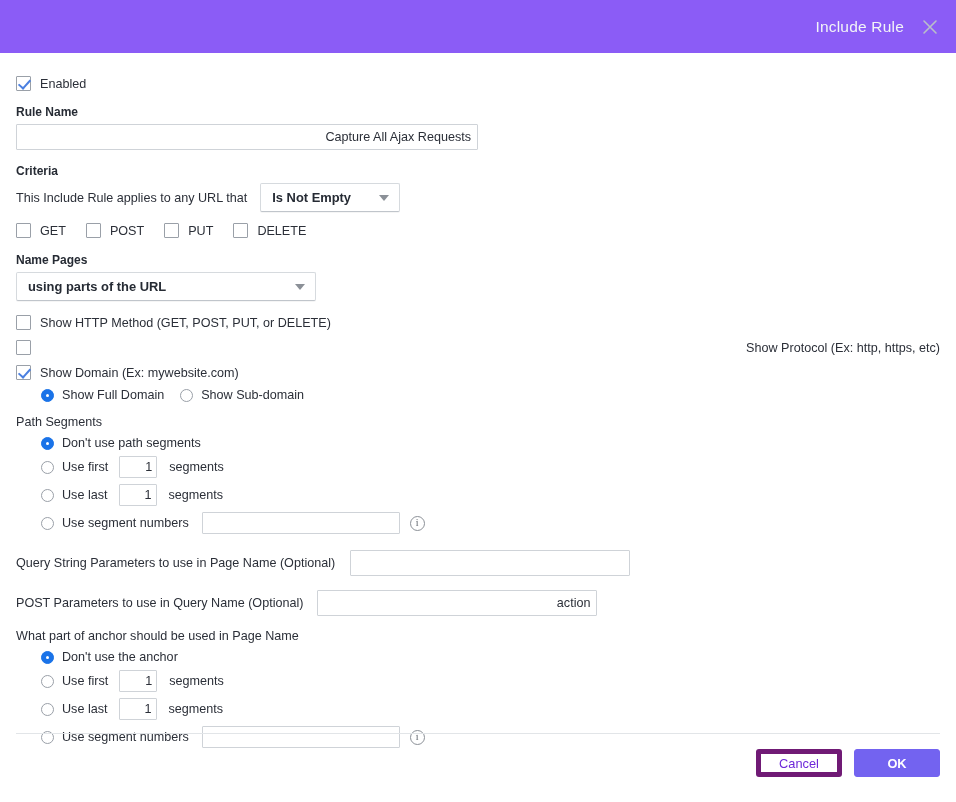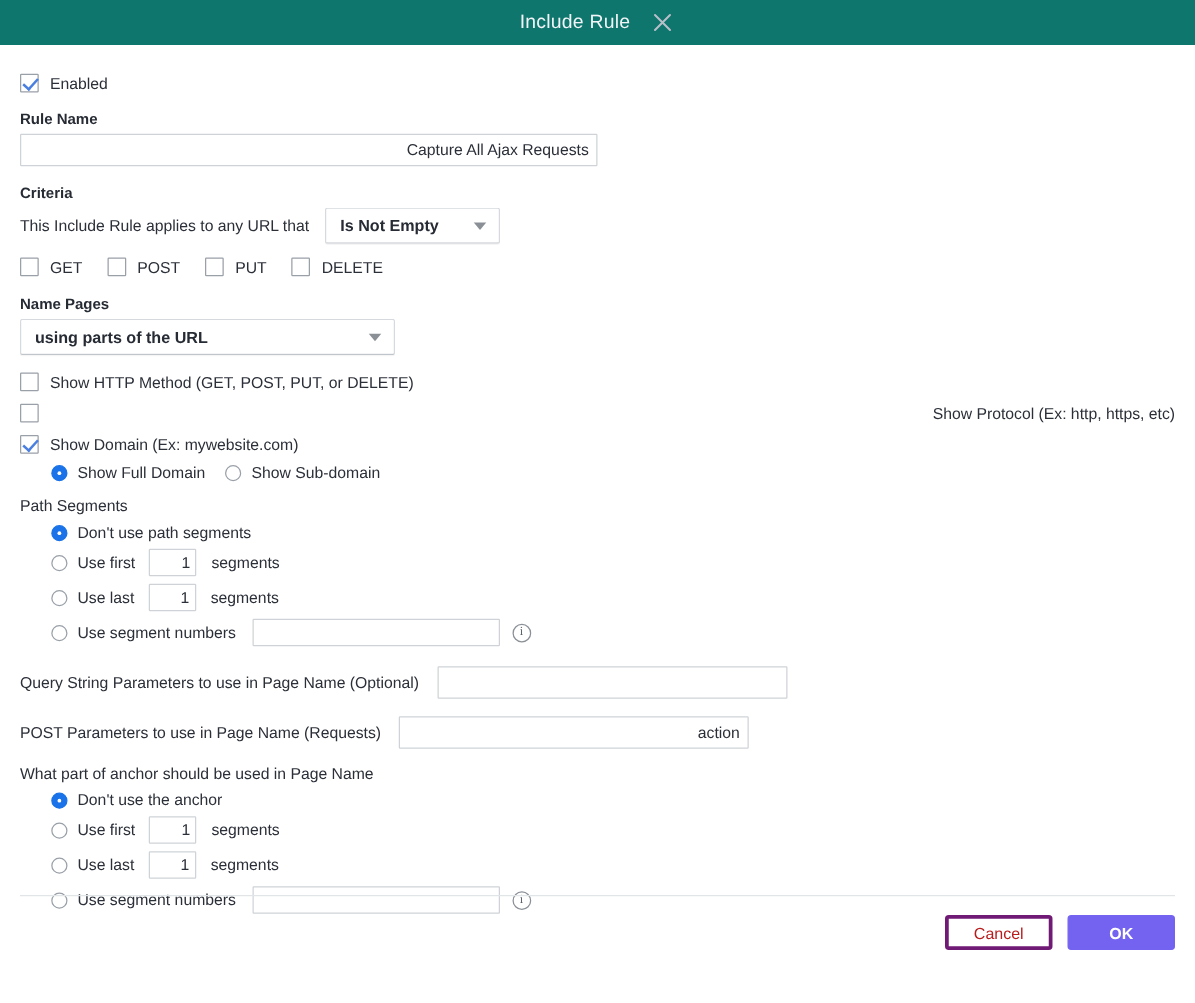--- a/index.html
+++ b/index.html
@@ -7,25 +7,25 @@
     margin: 0; padding: 0;
     width: 956px; height: 802px;
     background: #ffffff;
     font-family: "Liberation Sans", sans-serif;
     color: #2b2f38;
     overflow: hidden;
   }
 
   
   .titlebar {
-    height: 36px;
-    background: #0f766e;
+    height: 53px;
+    background: #8b5cf6;
     display: flex;
     align-items: center;
-    justify-content: center;
+    justify-content: flex-end;
     padding: 0 0 0 16px;
   }
   .titlebar-title {
     color: #f2f4f7;
     font-size: 15.5px;
     letter-spacing: .2px;
   }
   .close-btn {
     width: 52px; height: 42px;
     display: flex; align-items: center; justify-content: center;
@@ -183,22 +183,22 @@
     height: 28px;
     min-width: 86px;
     font-size: 12.8px;
     border-radius: 3px;
     display: flex; align-items: center; justify-content: center;
     cursor: pointer;
     font-family: "Liberation Sans", sans-serif;
   }
   .btn-cancel {
     background: #fff;
-    border: 3px solid #701a75;
-    color: #b91c1c;
+    border: 5px solid #701a75;
+    color: #6d28d9;
   }
   .btn-ok {
     background: #7363f0;
     border: 1px solid #7363f0;
     color: #fff;
     font-weight: bold;
   }
 
   
   .mt14 { margin-top: 14px; }
@@ -307,21 +307,21 @@
       <span class="info-ico">i</span>
     </div>
   </div>
 
   <div class="row" style="margin-top:16px;">
     <span class="plain-label">Query String Parameters to use in Page Name (Optional)</span>
     <input class="txt" style="width: 280px; margin-left: 15px;" value="">
   </div>
 
   <div class="row" style="margin-top:14px;">
-    <span class="plain-label">POST Parameters to use in Page Name (Requests)</span>
+    <span class="plain-label">POST Parameters to use in Query Name (Optional)</span>
     <input class="txt" style="width: 280px; margin-left: 14px;" value="action">
   </div>
 
   <div style="margin-top:13px;">
     <div class="plain-label">What part of anchor should be used in Page Name</div>
 
     <div class="seg-row" style="margin-left:25px; margin-top:7px;">
       <span class="rb selected"></span>
       <span class="rb-label">Don't use the anchor</span>
     </div>

